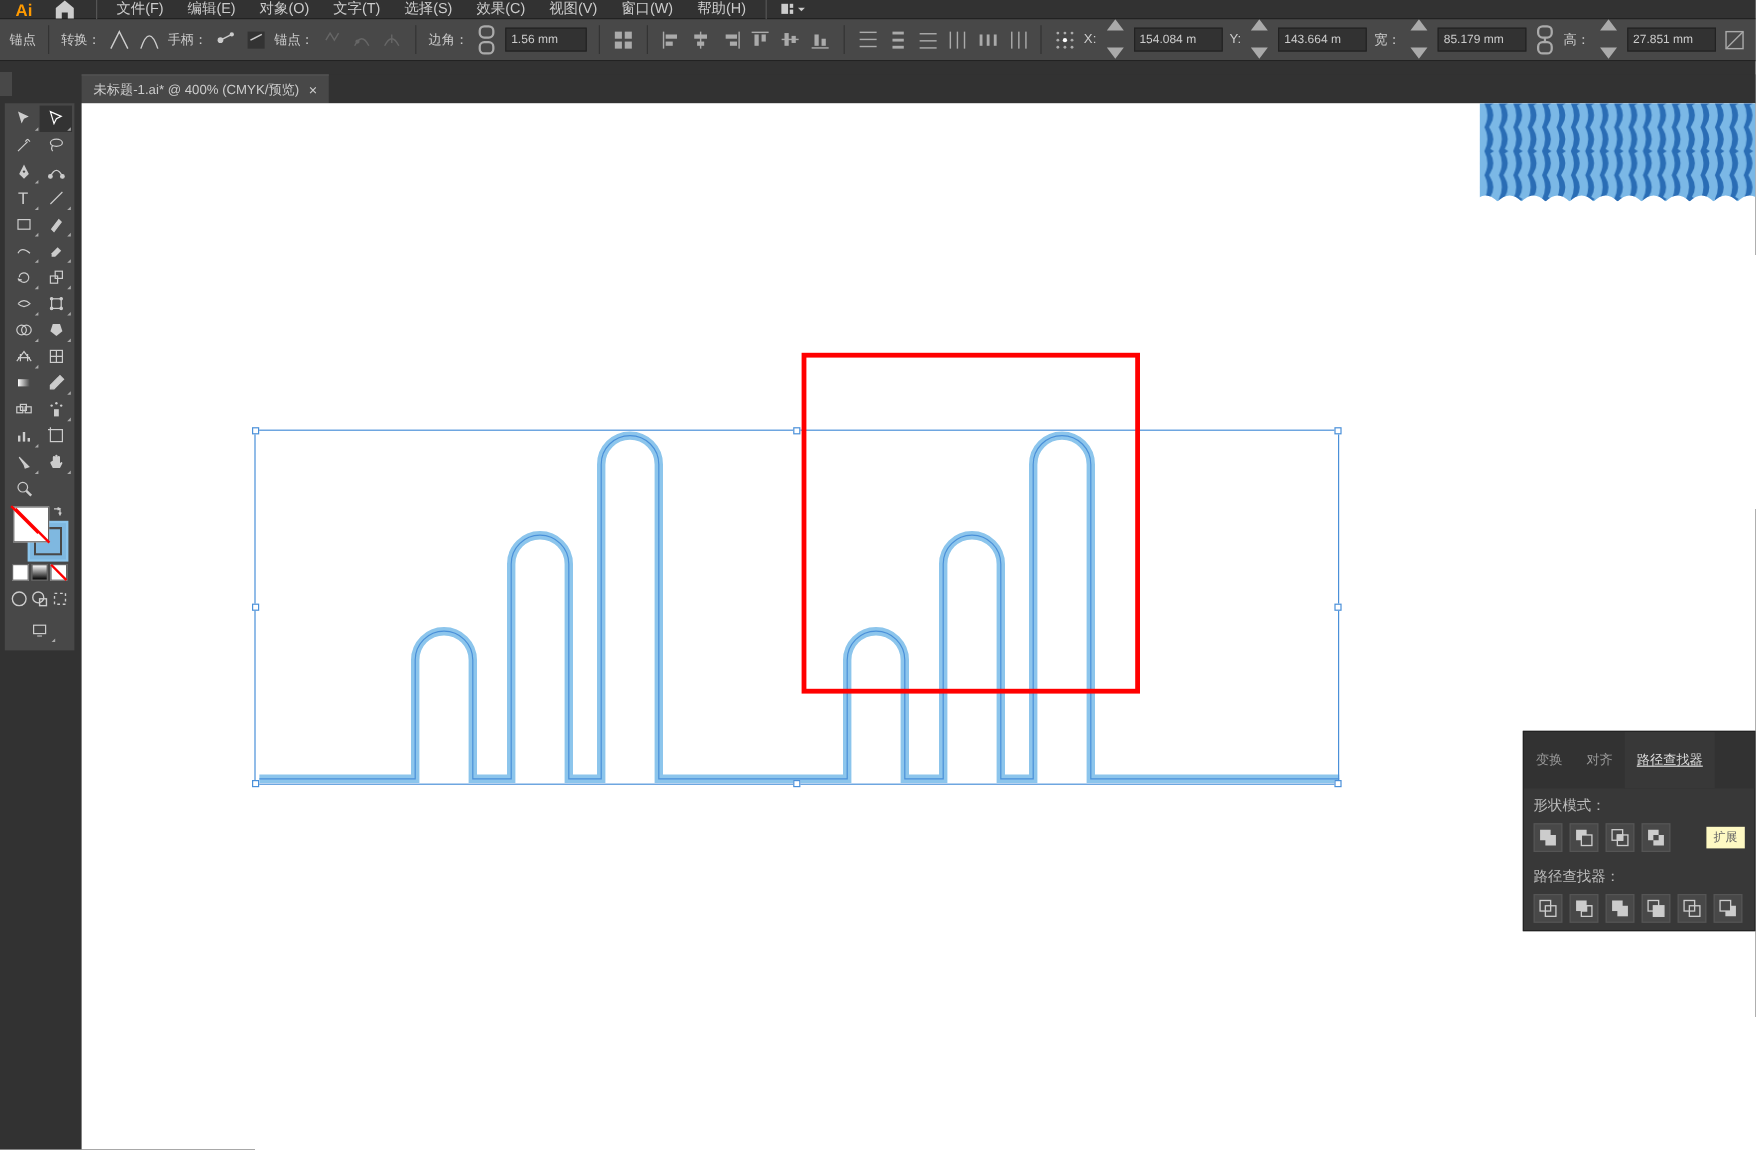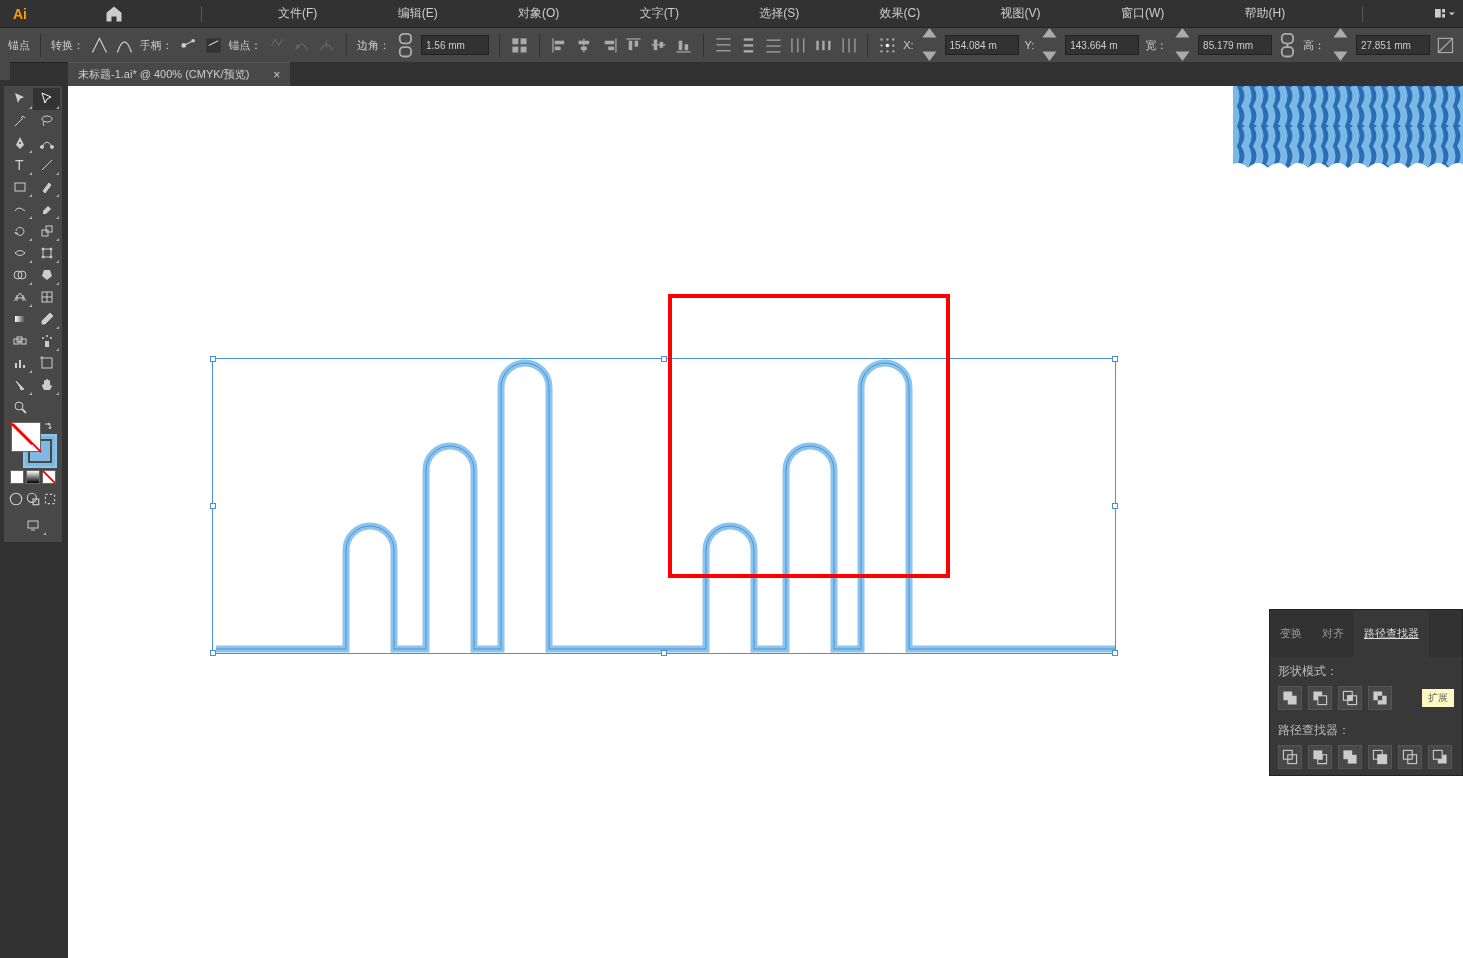--- a/index.html
+++ b/index.html
@@ -1,19 +1,19 @@
 <!DOCTYPE html>
 <html><head>
 <meta charset="utf-8">
 <style>
 * { box-sizing: border-box; margin: 0; padding: 0; font-family: "Microsoft YaHei", sans-serif; }
 body { background: #323232; width: 1463px; height: 958px; overflow: hidden; position: relative; }
 
 
-.menu-bar { height: 27px; background: #323232; display: flex; align-items: center; padding: 0 8px; gap: 4px; justify-content: space-between; }
+.menu-bar { height: 15px; background: #323232; display: flex; align-items: center; padding: 0 8px; gap: 4px; }
 .ai-logo { width: 24px; height: 24px; display: flex; align-items: center; justify-content: center; color: #ff9a00; font-weight: bold; font-size: 14px; }
 .home-icon { width: 20px; height: 20px; color: #ccc; display: flex; align-items: center; justify-content: center; margin: 0 8px; cursor: pointer; }
 .menu-item { color: #ccc; font-size: 12px; padding: 2px 8px; cursor: pointer; }
 .menu-sep { width: 1px; height: 16px; background: #555; margin: 0 4px; }
 .layout-icon { width: 20px; height: 16px; display: flex; align-items: center; margin-left: 4px; }
 
 
 .control-bar { height: 36px; background: #484848; border-top: 1px solid #222; border-bottom: 1px solid #222; display: flex; align-items: center; padding: 0 8px; gap: 6px; color: #ccc; font-size: 11px; }
 .ctrl-label { color: #ccc; font-size: 11px; white-space: nowrap; }
 .ctrl-icon { width: 20px; height: 20px; display: flex; align-items: center; justify-content: center; cursor: pointer; color: #aaa; }
@@ -41,21 +41,21 @@
 .nofill-slash { position: absolute; width: 40px; height: 2px; background: #ff0000; transform: rotate(45deg); top: 14px; left: -5px; }
 .stroke-box { position: absolute; bottom: 0; right: 0; width: 30px; height: 30px; background: #7fb8e0; border: 3px solid #7fb8e0; box-shadow: inset 0 0 0 2px #484848, 0 0 0 2px #8cc5ec; }
 .swap-arrows { position: absolute; top: 0; right: 2px; width: 10px; height: 10px; }
 .mini-colors { display: flex; gap: 2px; margin-top: 4px; justify-content: center; }
 .mini-color { width: 14px; height: 14px; border: 1px solid #666; }
 .draw-modes { display: flex; justify-content: center; margin-top: 6px; gap: 0; }
 .screen-mode { display: flex; justify-content: center; margin-top: 6px; }
 
 
 .tab-bar { position: absolute; left: 68px; top: 62px; right: 0; height: 24px; background: #323232; display: flex; align-items: flex-end; }
-.doc-tab { background: #484848; color: #ccc; font-size: 11px; padding: 4px 10px; display: flex; align-items: flex-end; gap: 24px; border-top: 1px solid #555; }
+.doc-tab { background: #484848; color: #ccc; font-size: 11px; padding: 4px 10px; display: flex; align-items: flex-end; gap: 8px; border-top: 1px solid #555; }
 .tab-close { cursor: pointer; font-size: 12px; }
 
 
 .canvas-area { position: absolute; left: 68px; top: 86px; right: 0; bottom: 0; background: #fff; overflow: hidden; }
 
 
 .wave-pattern { position: absolute; top: 0; right: 0; width: 230px; height: 82px; overflow: hidden; }
 
 
 .sel-box { position: absolute; border: 1px solid #4a90d9; pointer-events: none; }

